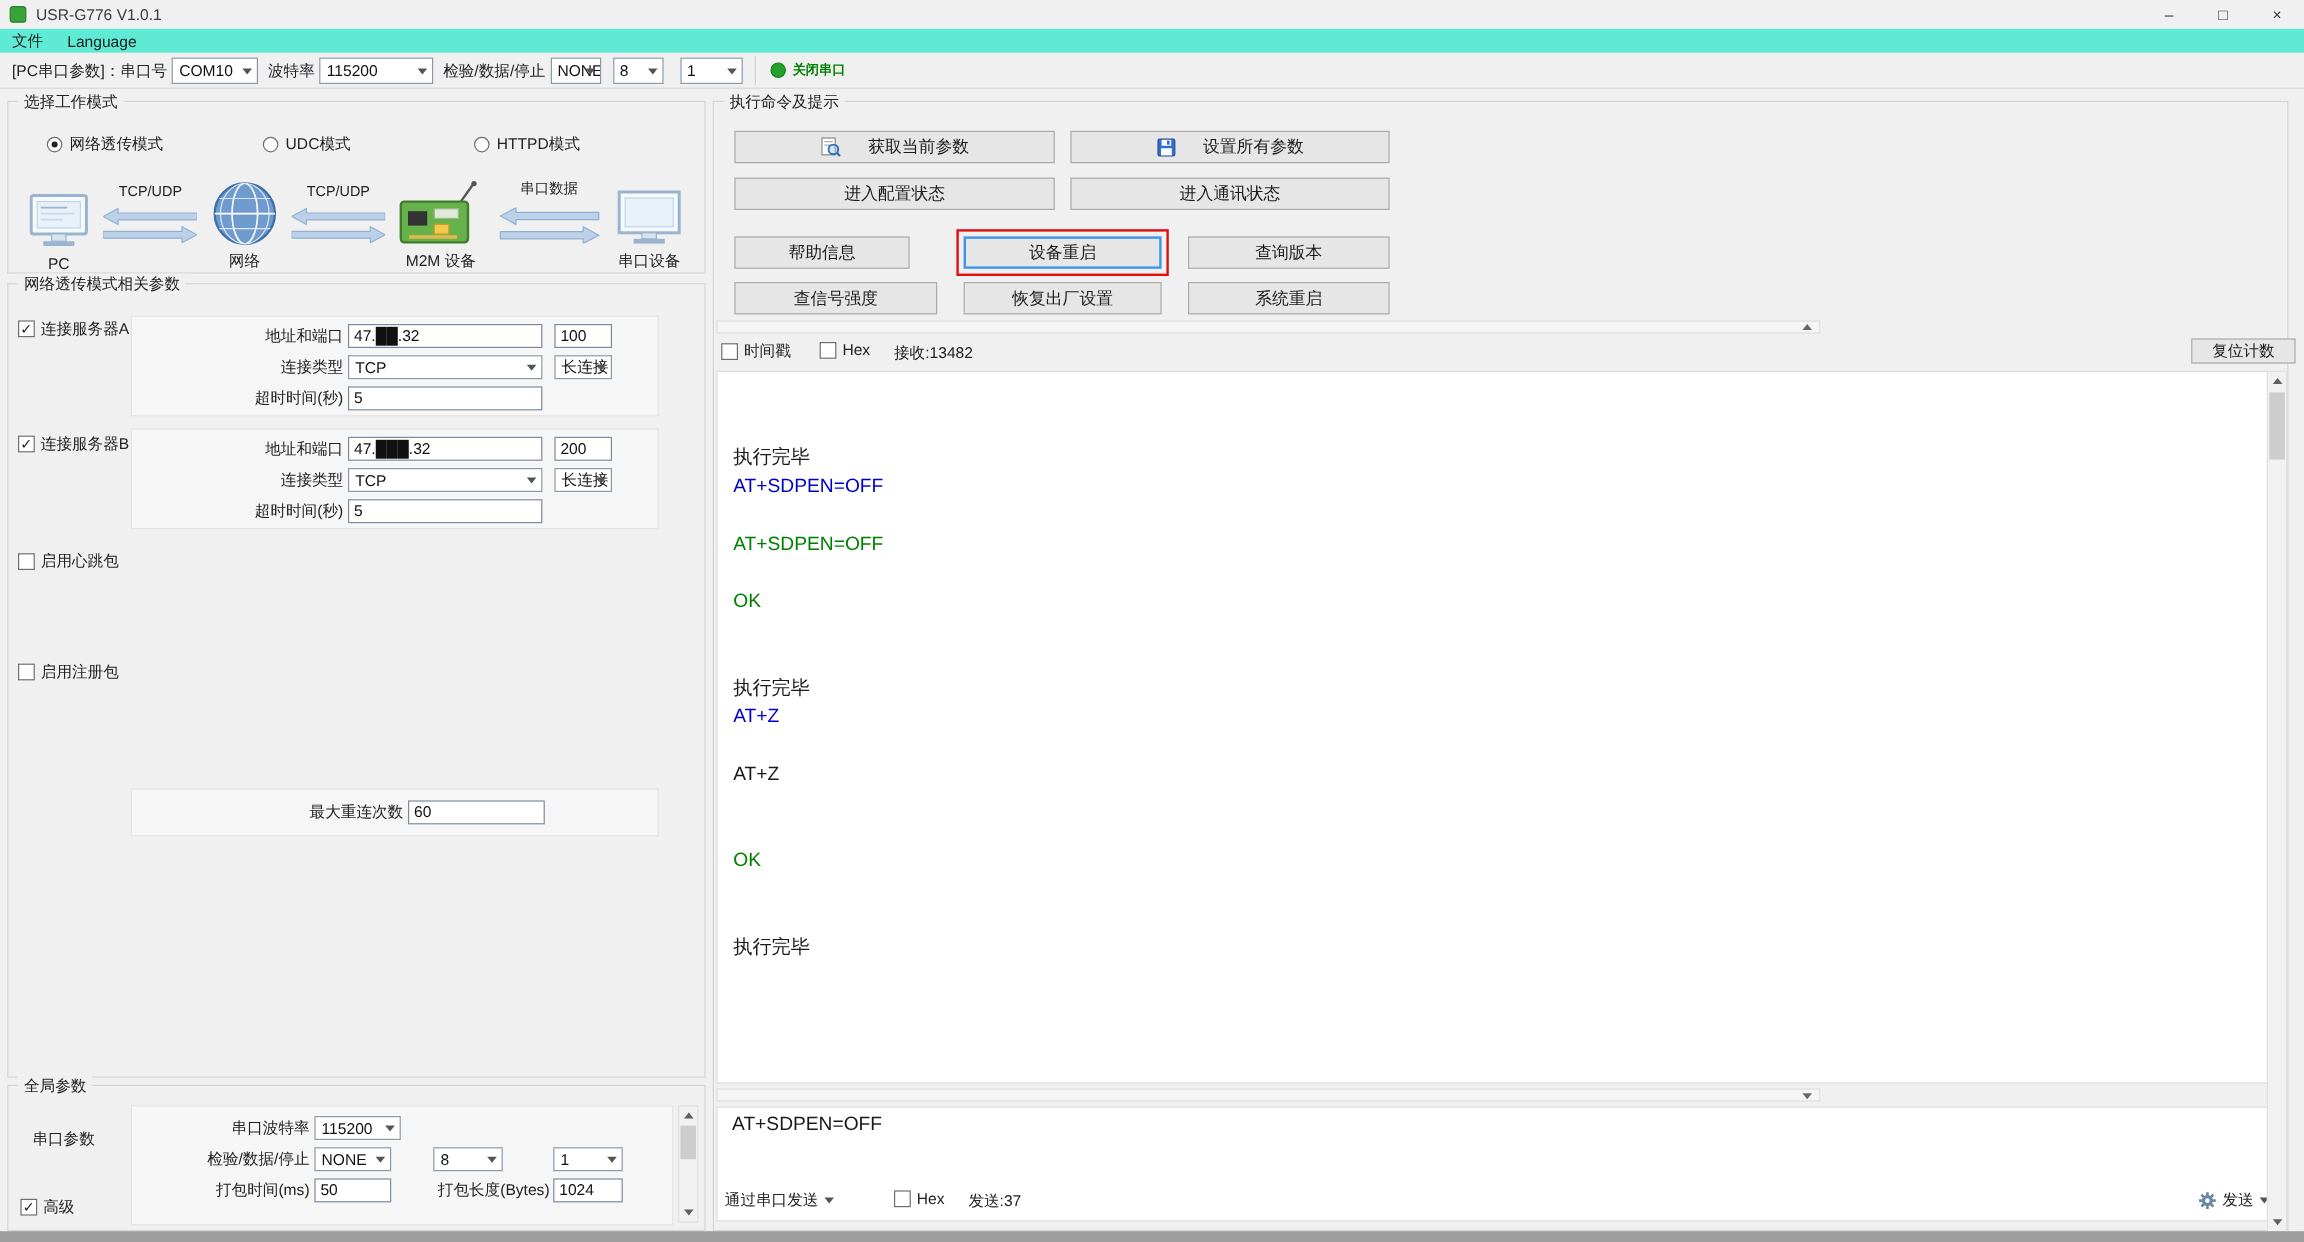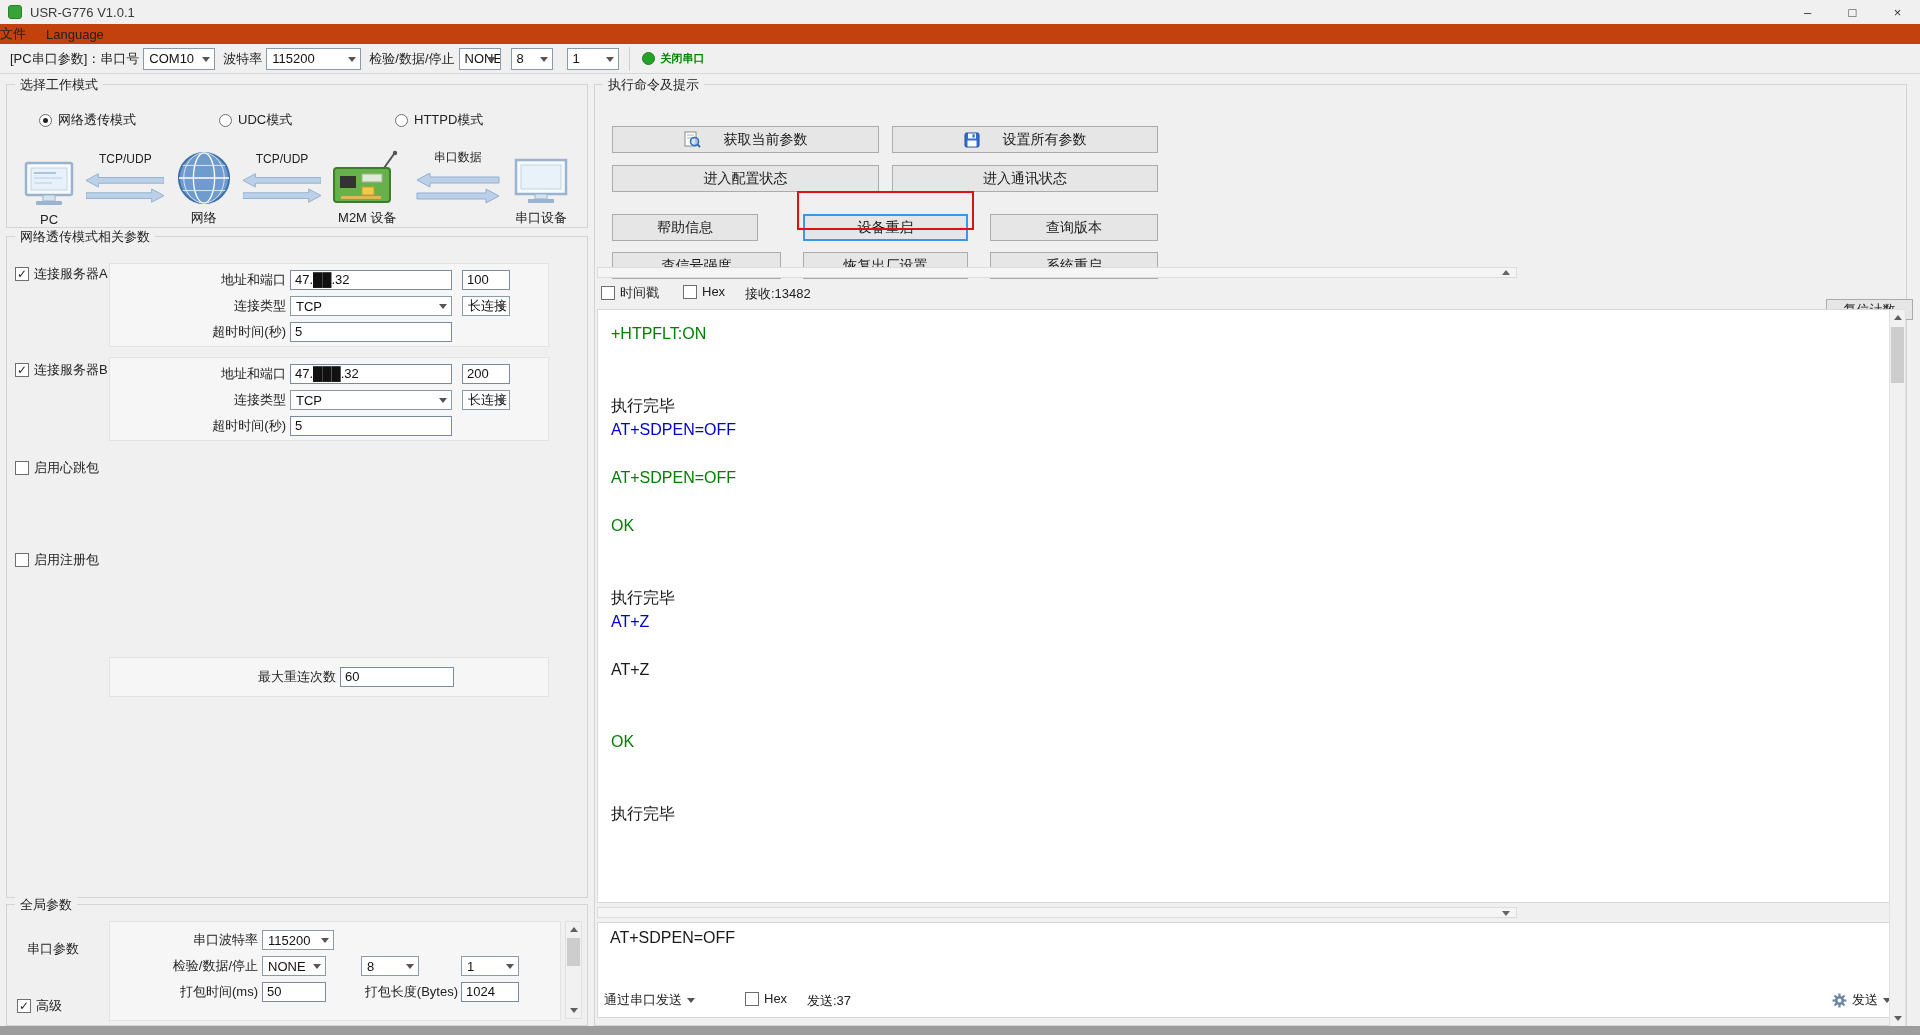--- a/index.html
+++ b/index.html
@@ -5,37 +5,37 @@
   *{margin:0;padding:0;box-sizing:border-box;}
   body{font-family:"Liberation Sans","DejaVu Sans",sans-serif;background:#c9c9c9;}
   .window{position:relative;width:1920px;height:1035px;background:#f0f0f0;overflow:hidden;}
 
   
   .titlebar{position:absolute;left:0;top:0;width:100%;height:24px;background:#f0f0f0;display:flex;align-items:center;}
   .app-icon{width:14px;height:14px;margin-left:8px;background:#36a43a;border-radius:3px;border:1px solid #2b7f2e;}
   .title{margin-left:8px;font-size:13px;color:#3a3a3a;}
   .win-controls{margin-left:auto;display:flex;height:100%;}
   .win-btn{width:45px;height:100%;display:flex;align-items:center;justify-content:center;font-size:13px;color:#333;}
-  .menubar{position:absolute;left:0;top:24px;width:100%;height:20px;display:flex;align-items:center;gap:20px;font-size:13px;color:#222;background:#c2410c;}
+  .menubar{position:absolute;left:0;top:24px;width:100%;height:20px;display:flex;align-items:center;gap:20px;padding-left:10px;font-size:13px;color:#222;background:#5eead4;}
   .toolbar{position:absolute;left:0;top:44px;width:100%;height:30px;display:flex;align-items:center;background:#f0f0f0;border-bottom:1px solid #d8d8d8;font-size:13px;color:#222;}
   .tb-sep{width:1px;height:24px;background:#d0d0d0;margin-left:10px;}
   .serial-icon{width:13px;height:13px;border-radius:50%;background:#23a428;border:1px solid #1b7e1f;margin-left:12px;}
   .close-serial{margin-left:6px;color:#008000;font-weight:bold;font-size:11px;}
 
   
   .combo{position:relative;height:22px;background:#fff;border:1px solid #8a9aa8;display:flex;align-items:center;padding:0 15px 0 5px;overflow:hidden;white-space:nowrap;font-size:13px;color:#111;}
   .combo .ca{position:absolute;right:4px;top:8px;width:0;height:0;border-left:4px solid transparent;border-right:4px solid transparent;border-top:5px solid #555;}
   .combo.small{height:20px;}
   .combo.small .ca{top:7px;}
   .tinput{position:absolute;background:#fff;border:1px solid #7a8aa0;height:20px;line-height:18px;padding:0 4px;font-size:13px;color:#111;overflow:hidden;white-space:nowrap;}
   .gbox{position:absolute;border:1px solid #d4d4d4;}
   .gbox-title{position:absolute;top:-9px;left:8px;background:#f0f0f0;padding:0 5px;font-size:13px;color:#222;}
   .panel{position:absolute;background:#f6f6f6;border:1px solid #e3e3e3;}
   .flabel{position:absolute;height:20px;line-height:20px;text-align:right;font-size:13px;color:#222;overflow:hidden;white-space:nowrap;}
-  .btn{position:absolute;background:#e6e6e6;border:1px solid #ababab;display:flex;align-items:center;justify-content:center;gap:23px;font-size:14px;color:#1a1a1a;white-space:nowrap;margin-top:17px;}
+  .btn{position:absolute;background:#e6e6e6;border:1px solid #ababab;display:flex;align-items:center;justify-content:center;gap:23px;font-size:14px;color:#1a1a1a;white-space:nowrap;}
   .btn.focus{border:2px solid #3f96e8;}
   .annotation{position:absolute;border:2px solid #e01010;background:transparent;pointer-events:none;}
   .cb{position:absolute;display:flex;align-items:center;gap:5px;font-size:13px;color:#222;white-space:nowrap;}
   .cb .box{width:14px;height:14px;background:#fff;border:1px solid #6e6e6e;display:inline-flex;align-items:center;justify-content:center;}
   .cb.checked .box::after{content:"✓";font-size:12px;font-weight:bold;color:#222;margin-top:-1px;}
   .radio{position:absolute;display:flex;align-items:center;gap:6px;font-size:13px;color:#222;white-space:nowrap;}
   .radio .dot{width:13px;height:13px;border:1px solid #6e6e6e;border-radius:50%;background:#fff;position:relative;}
   .radio.selected .dot::after{content:"";position:absolute;left:3px;top:3px;width:5px;height:5px;background:#222;border-radius:50%;}
 
   
@@ -361,21 +361,20 @@
     <div class="cb" style="left:88px;top:199px;">
       <span class="box"></span>
       <span>Hex</span>
     </div>
     <div class="stext" style="left:150px;top:200px;">接收:13482</div>
     <div class="btn" style="left:1231px;top:197px;width:87px;height:21px;font-size:13px;">
       <span>复位计数</span>
     </div>
 
     <div class="log-area" style="left:2px;top:224px;width:1296px;height:594px;">
-        <div class="log-line green">+HTPFLT:ON</div>
         <div class="log-line black"> </div>
         <div class="log-line black"> </div>
         <div class="log-line black">执行完毕</div>
         <div class="log-line blue">AT+SDPEN=OFF</div>
         <div class="log-line black"> </div>
         <div class="log-line green">AT+SDPEN=OFF</div>
         <div class="log-line black"> </div>
         <div class="log-line green">OK</div>
         <div class="log-line black"> </div>
         <div class="log-line black"> </div>

